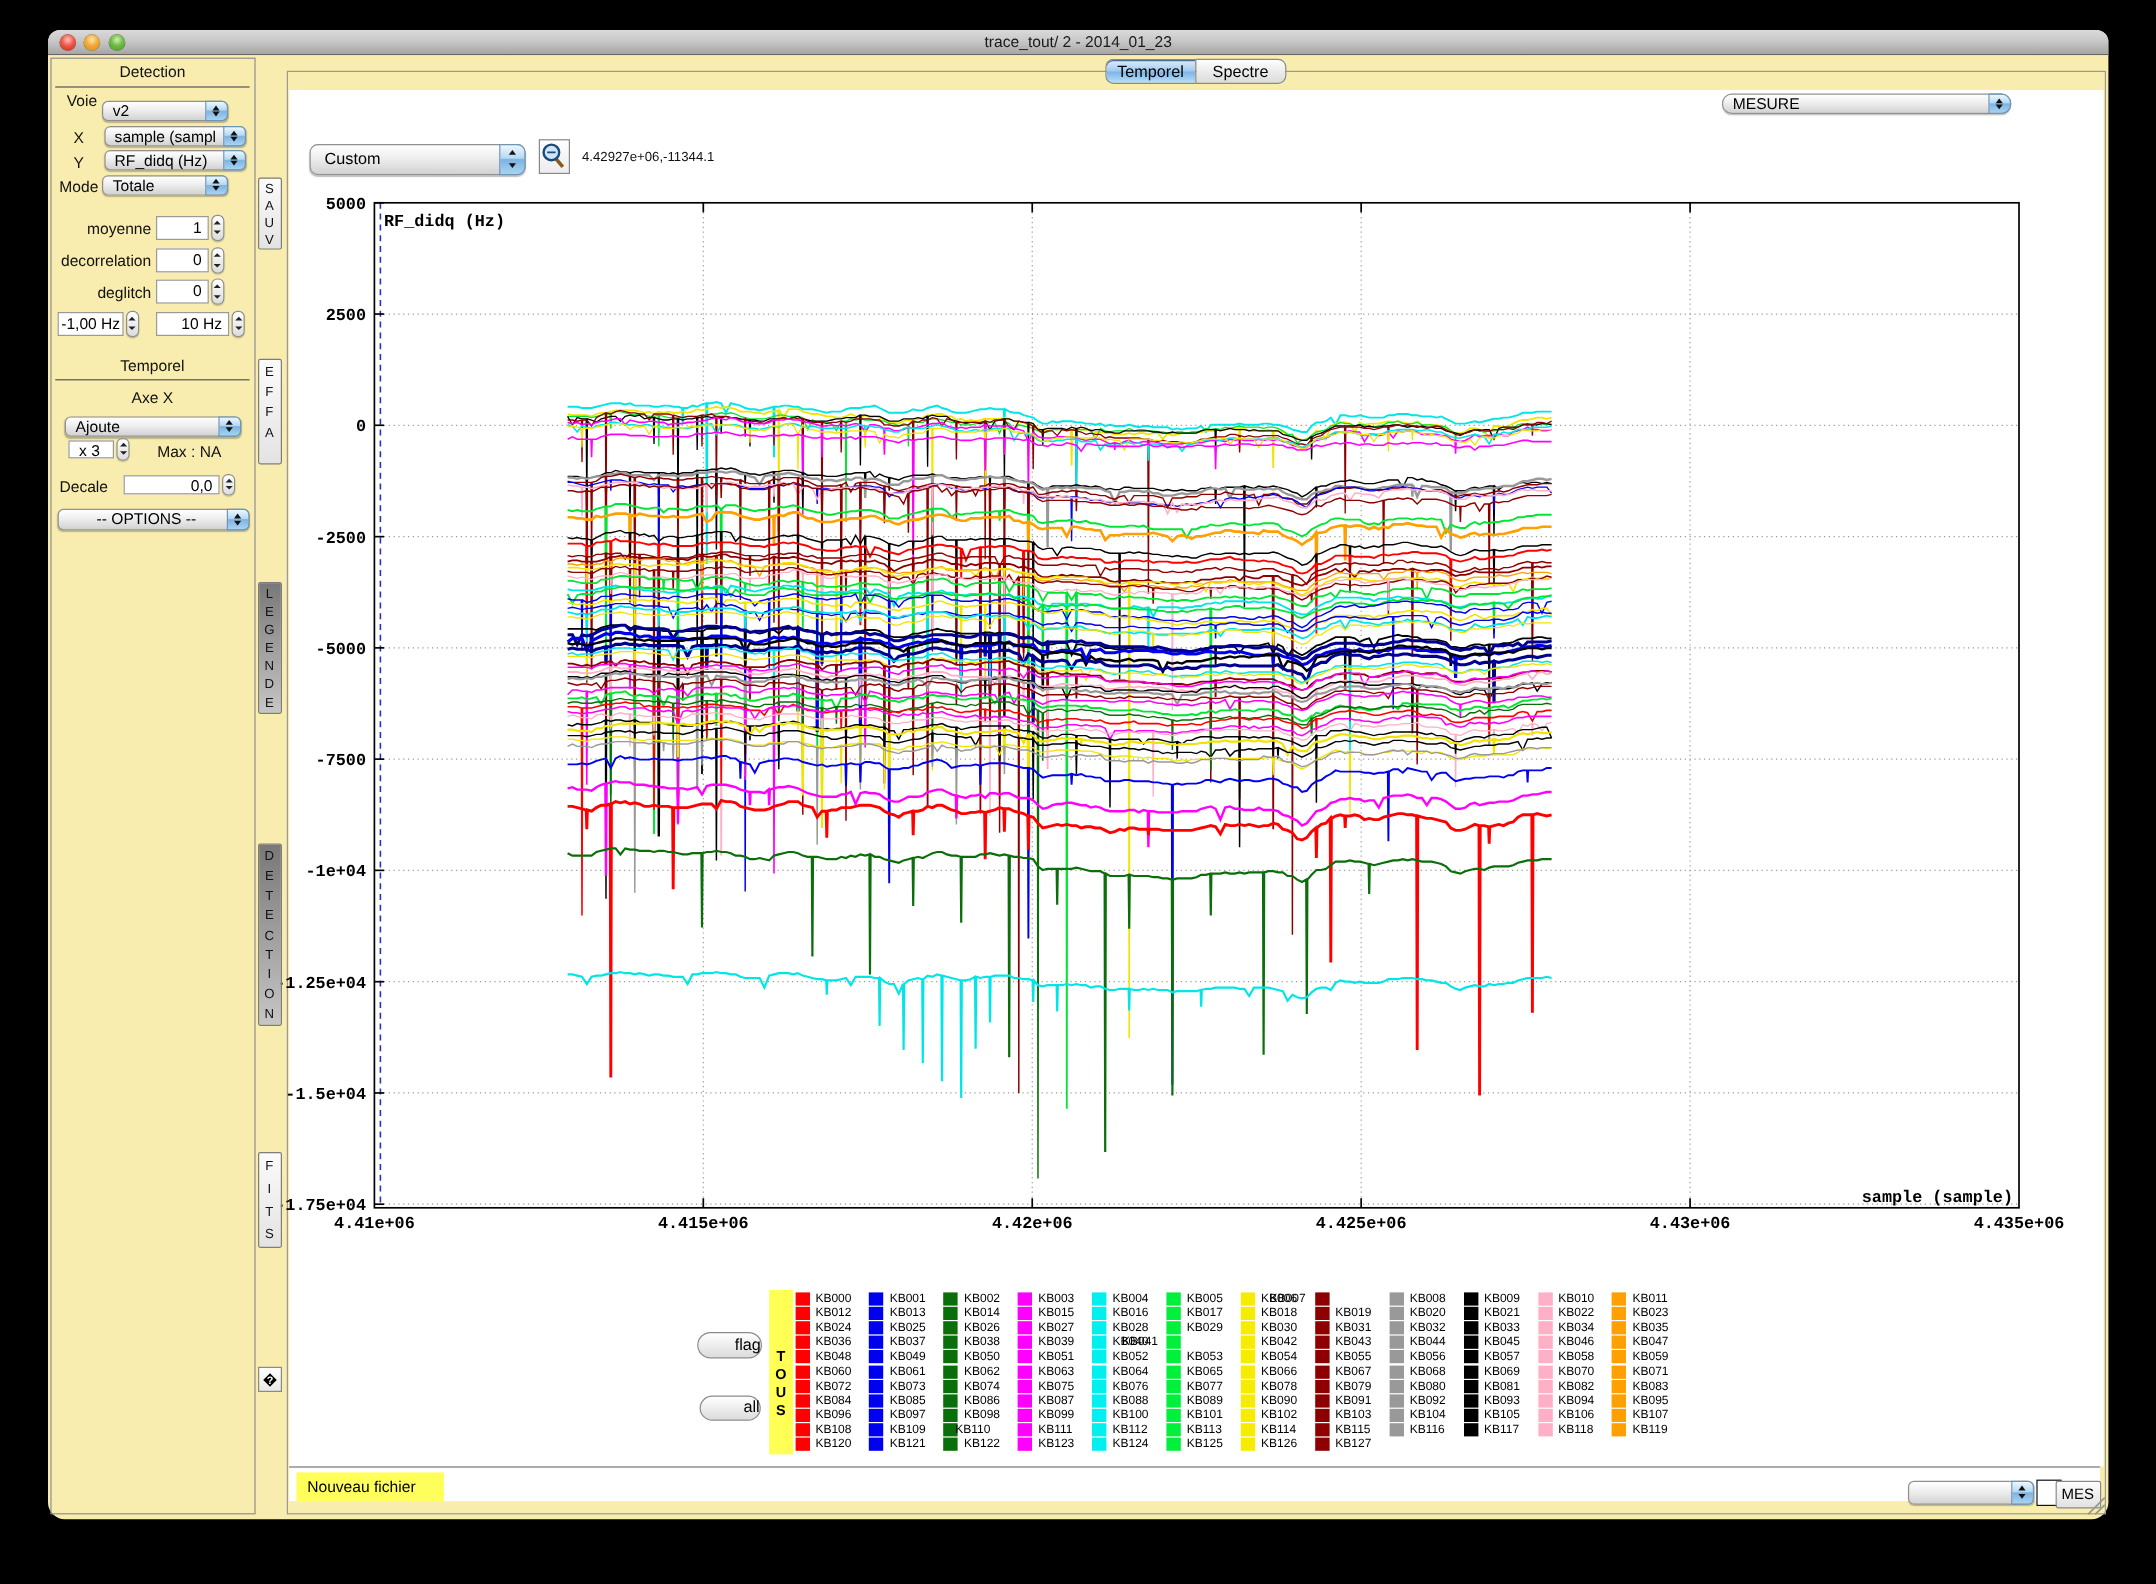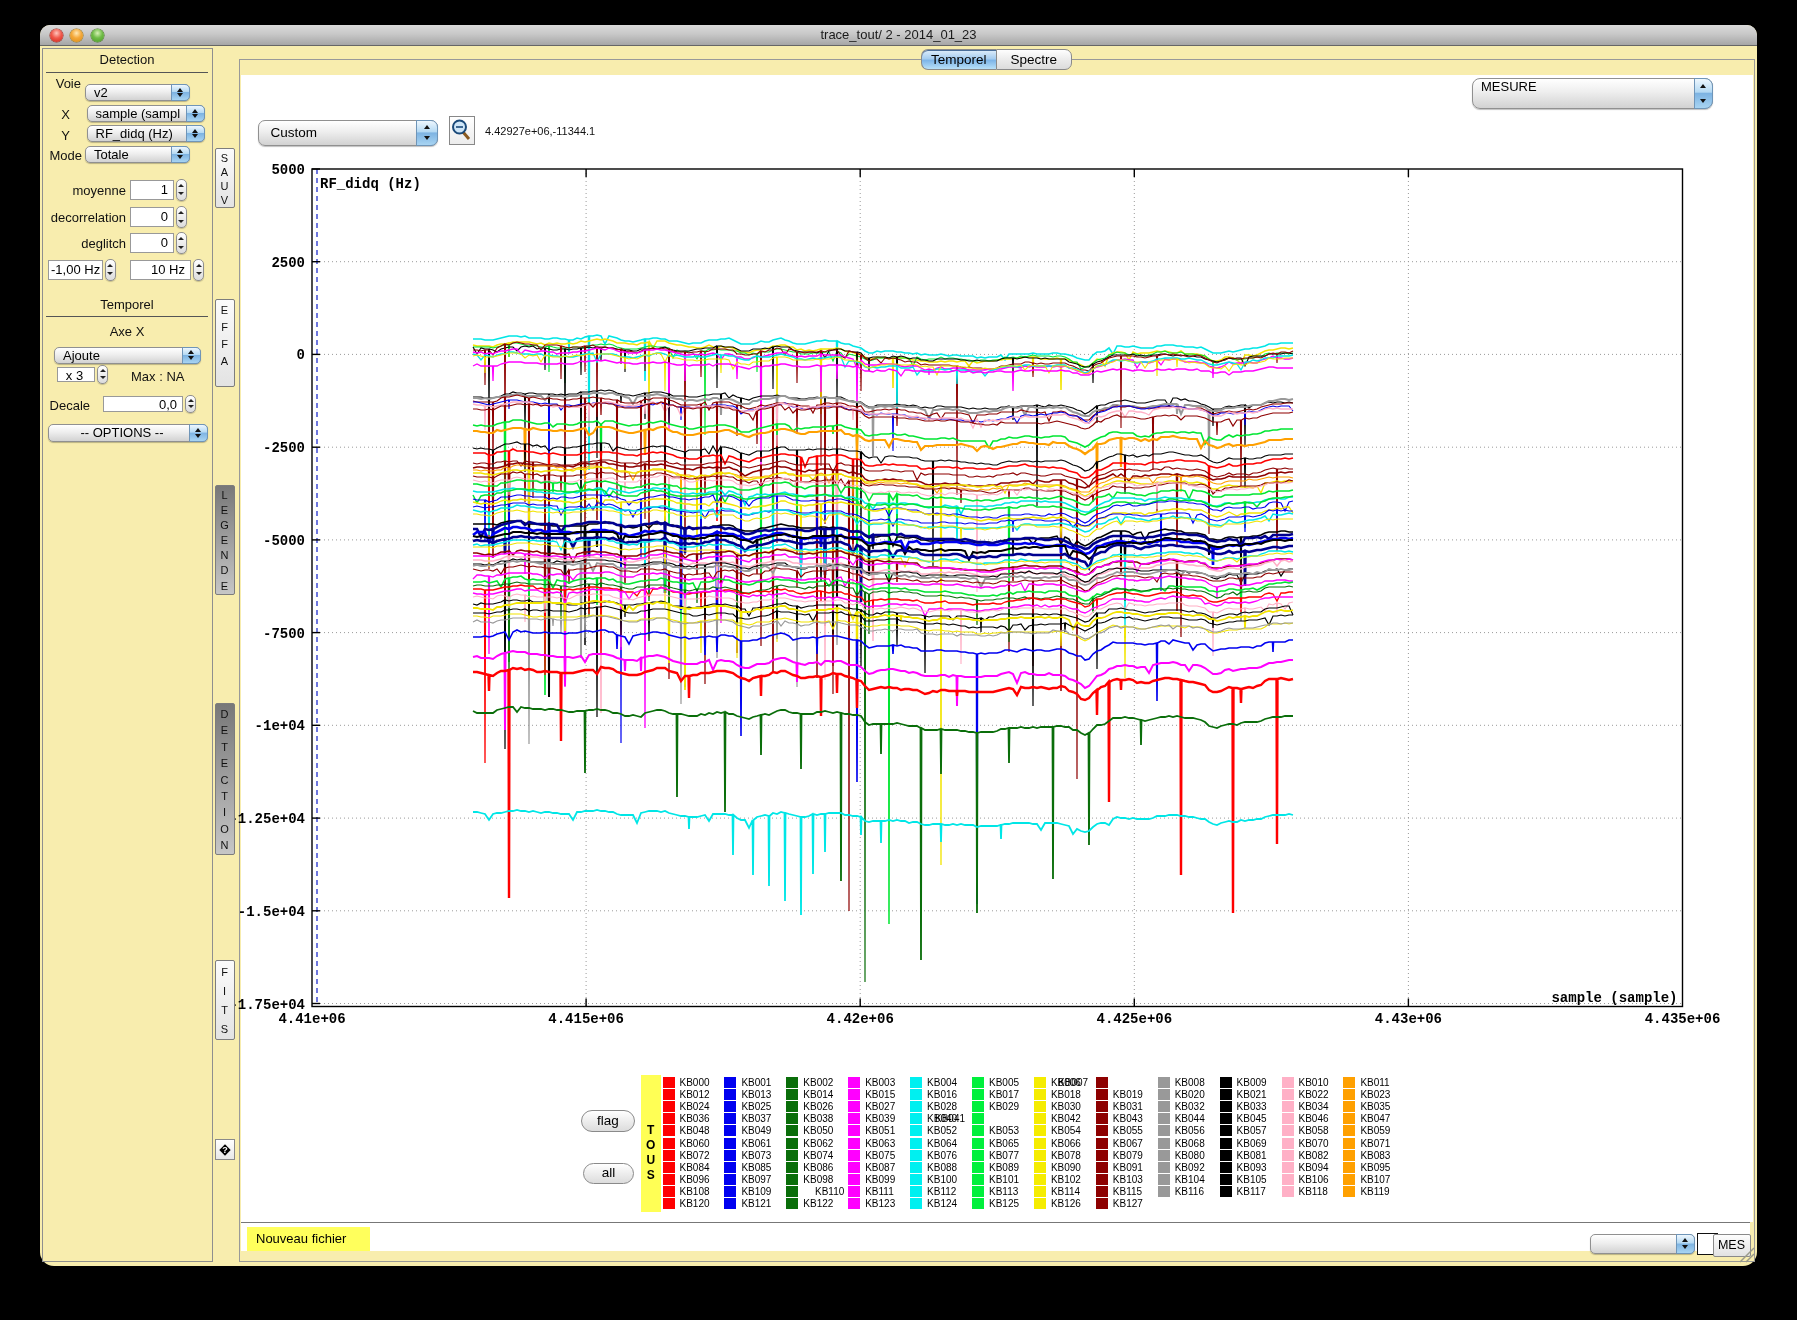--- a/index.html
+++ b/index.html
@@ -22,21 +22,21 @@
 .vb{left:214.5px;width:20px;border:1px solid #7d7d7d;border-radius:2px;background:linear-gradient(#fbfbfb,#e3e3e3);font-size:11px;color:#111;text-align:center}
 .vb.dk{background:linear-gradient(#787878,#c6c6c6)}
 #page{left:239px;top:58.5px;width:1516px;height:1203.5px;border:1px solid #999}
 #white{left:240.5px;top:75px;width:1512.5px;height:1146.5px;background:#fff}
 #bstrip{left:240.5px;top:1221.5px;width:1509.5px;height:29.5px;background:#fff;border-top:1px solid #777}
 .tabseg{top:49px;height:20.5px;width:75.5px;font-size:13.5px;text-align:center;line-height:20px;color:#000}
 #tabL{left:920.5px;border:1px solid #8a8a8a;border-right:none;border-radius:7px 0 0 7px;background:linear-gradient(#dfeefb,#a6cdf0 45%,#7eb5e8 55%,#b8e0f8);box-shadow:inset 0 1px 0 #4a6e9a}
 #tabR{left:996px;border:1px solid #8a8a8a;border-radius:0 7px 7px 0;background:linear-gradient(#fefefe,#e8e8e8 60%,#dcdcdc)}
 .sw{width:12px;height:11px}
 .sl{font-size:10px;line-height:11px;color:#000}
-.pill{border:1.5px solid #8a8a8a;border-radius:11px;background:linear-gradient(#fff,#efefef 45%,#dcdcdc);font-size:13.5px;color:#000;text-align:center}
+.pill{border:1.5px solid #8a8a8a;border-radius:11px;background:linear-gradient(#fff,#efefef 45%,#dcdcdc);font-size:13.5px;color:#000;text-align:right}
 </style></head><body>
 <div class="a" id="win"></div>
 <div class="a" id="tb">trace_tout/ 2 - 2014_01_23</div>
 <div class="a tl" style="left:49.5px;background:radial-gradient(circle at 50% 32%,#ffc5bd 0%,#f0594b 45%,#ce2318 100%);box-shadow:0 0 0 0.5px #9a3028"></div>
 <div class="a tl" style="left:70px;background:radial-gradient(circle at 50% 32%,#ffe9b5 0%,#f4a838 45%,#d98b16 100%);box-shadow:0 0 0 0.5px #9a7a20"></div>
 <div class="a tl" style="left:90.5px;background:radial-gradient(circle at 50% 32%,#d7f0b5 0%,#6fbc46 45%,#4a9a28 100%);box-shadow:0 0 0 0.5px #4a7a28"></div>
 <div class="a" id="page"></div>
 <div class="a" id="white"></div>
 <svg width="1512.5" height="1146.5" viewBox="0 0 1512.5 1146.5" style="position:absolute;left:240.5px;top:75.0px;overflow:visible">
 <line x1="71.0" y1="186.7" x2="1441.5" y2="186.7" stroke="#9a9a9a" stroke-width="1" stroke-dasharray="1 3"></line>
@@ -192,21 +192,21 @@
 <div class="a vb" style="top:299px;height:88px;line-height:17.0px;padding-top:2px">E<br>F<br>F<br>A</div>
 <div class="a vb dk" style="top:485px;height:110px;line-height:15.1px;padding-top:2px">L<br>E<br>G<br>E<br>N<br>D<br>E</div>
 <div class="a vb dk" style="top:703px;height:152px;line-height:16.4px;padding-top:2px">D<br>E<br>T<br>E<br>C<br>T<br>I<br>O<br>N</div>
 <div class="a vb" style="top:960px;height:80px;line-height:19.0px;padding-top:2px">F<br>I<br>T<br>S</div>
 <div class="a" style="left:214.5px;top:1139px;width:20.5px;height:21px;border:1px solid #8a8a8a;background:linear-gradient(#fff,#e8e8e8)">
     <div class="a" style="left:5.5px;top:5.5px;width:8px;height:8px;background:#000;transform:rotate(45deg)"></div>
     <div class="a" style="left:0;top:4.5px;width:19px;text-align:center;font-size:9px;font-weight:bold;color:#fff">?</div>
   </div>
 <div class="a tabseg" id="tabL">Temporel</div>
 <div class="a tabseg" id="tabR">Spectre</div>
-<div class="a pp" style="left:1472px;top:78px;width:240.5px;height:31px;font-size:13px;padding-left:8px;line-height:15px;border-radius:8px">MESURE<div class="a cap" style="width:19px;border-radius:0 8px 8px 0"></div></div>
+<div class="a pp" style="left:1435px;top:78px;width:240.5px;height:17px;font-size:13px;padding-left:8px;line-height:15px;border-radius:8px">MESURE<div class="a cap" style="width:19px;border-radius:0 8px 8px 0"></div></div>
 <div class="a pp" style="left:257.5px;top:119.5px;width:180.5px;height:26px;font-size:13.5px;padding-left:12px;line-height:24px;border-radius:7px">Custom<div class="a cap" style="width:22px;border-radius:0 7px 7px 0"></div></div>
 <div class="a" style="left:449px;top:116px;width:25.5px;height:29px;border:1px solid #888;background:linear-gradient(#fff,#ececec)"><svg width="23" height="27" viewBox="0 0 23 27">
       <line x1="13" y1="15" x2="19" y2="22" stroke="#8a5a20" stroke-width="3"></line>
       <circle cx="9.5" cy="10" r="6.5" fill="#cfe6f8" stroke="#1a4a7a" stroke-width="2"></circle>
       <line x1="6" y1="10" x2="13" y2="10" stroke="#1a4a7a" stroke-width="1.6"></line>
     </svg></div>
 <div class="a lab" style="left:485px;top:125px;font-size:11px">4.42927e+06,-11344.1</div>
 <div class="a sw" style="left:662.5px;top:1077.0px;background:#ff0000"></div>
 <div class="a sl" style="left:679.5px;top:1077.0px">KB000</div>
 <div class="a sw" style="left:724.4px;top:1077.0px;background:#0000f0"></div>
@@ -421,21 +421,21 @@
 <div class="a sl" style="left:1236.6px;top:1173.8px">KB105</div>
 <div class="a sw" style="left:1281.5px;top:1173.8px;background:#ffb0c6"></div>
 <div class="a sl" style="left:1298.5px;top:1173.8px">KB106</div>
 <div class="a sw" style="left:1343.4px;top:1173.8px;background:#ffa000"></div>
 <div class="a sl" style="left:1360.4px;top:1173.8px">KB107</div>
 <div class="a sw" style="left:662.5px;top:1185.9px;background:#ff0000"></div>
 <div class="a sl" style="left:679.5px;top:1185.9px">KB108</div>
 <div class="a sw" style="left:724.4px;top:1185.9px;background:#0000f0"></div>
 <div class="a sl" style="left:741.4px;top:1185.9px">KB109</div>
 <div class="a sw" style="left:786.3px;top:1185.9px;background:#0a6e0a"></div>
-<div class="a sl" style="left:815px;top:1185.9px">KB110</div>
+<div class="a sl" style="left:796px;top:1185.9px">KB110</div>
 <div class="a sw" style="left:848.2px;top:1185.9px;background:#ff00ff"></div>
 <div class="a sl" style="left:865.2px;top:1185.9px">KB111</div>
 <div class="a sw" style="left:910.1px;top:1185.9px;background:#00f0f0"></div>
 <div class="a sl" style="left:927.1px;top:1185.9px">KB112</div>
 <div class="a sw" style="left:972.0px;top:1185.9px;background:#00f03c"></div>
 <div class="a sl" style="left:989.0px;top:1185.9px">KB113</div>
 <div class="a sw" style="left:1033.9px;top:1185.9px;background:#f5ec00"></div>
 <div class="a sl" style="left:1050.9px;top:1185.9px">KB114</div>
 <div class="a sw" style="left:1095.8px;top:1185.9px;background:#8e0000"></div>
 <div class="a sl" style="left:1112.8px;top:1185.9px">KB115</div>

